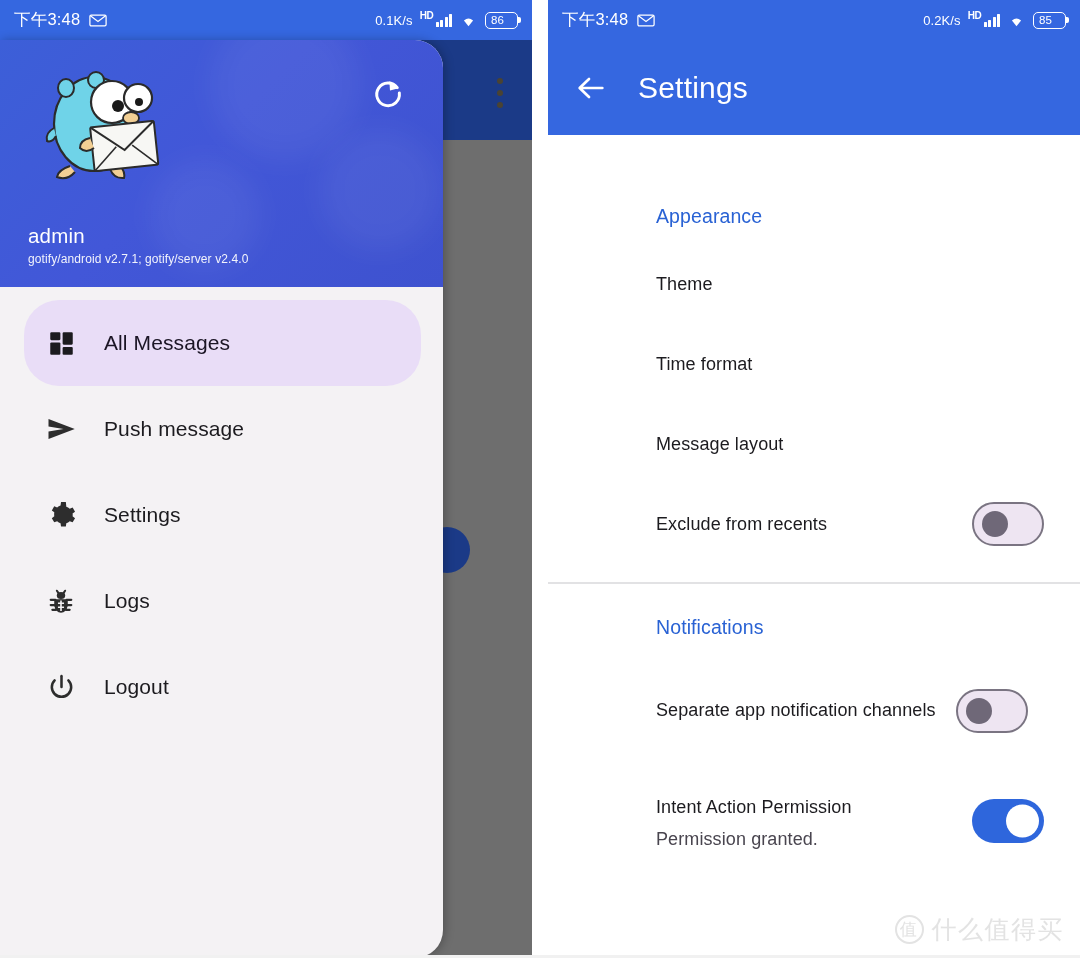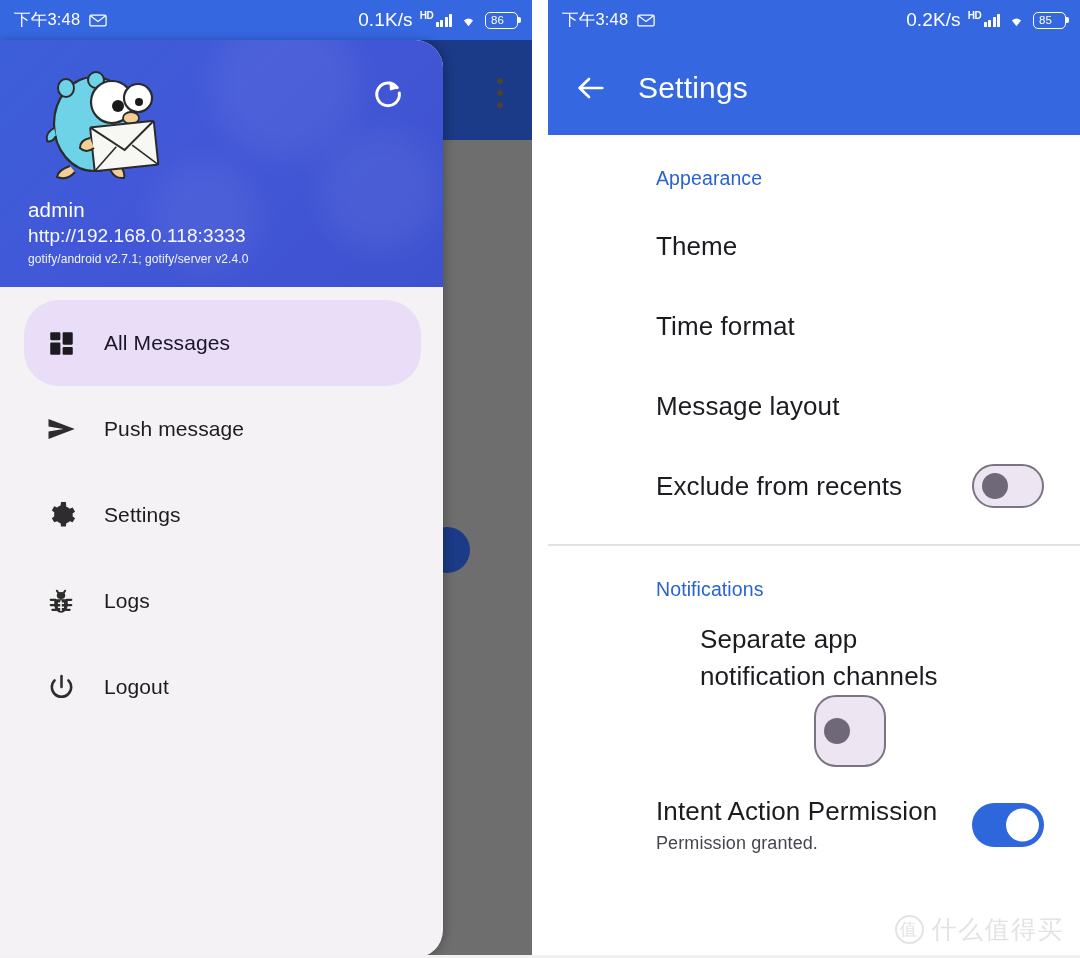--- a/index.html
+++ b/index.html
@@ -21,21 +21,21 @@
     position: relative; height: 40px; width: 100%;
     background: #3567e0; color: #ffffff;
     display: flex; align-items: center;
     padding: 0 14px;
     font-size: 16.5px;
   }
   .statusbar.right-phone { background: #3567e0; }
   .sb-left { display: flex; align-items: center; gap: 9px; }
   .sb-time { font-size: 16.5px; letter-spacing: .2px; }
   .sb-right { margin-left: auto; display: flex; align-items: center; gap: 7px; }
-  .sb-speed { font-size: 19px; letter-spacing: .1px; }
+  .sb-speed { font-size: 13px; letter-spacing: .1px; }
   .sb-hd { font-size: 10px; font-weight: bold; transform: translateY(-5px); margin-right:-5px; letter-spacing:-.3px;}
   .env-icon { width: 18px; height: 13px; position: relative; }
   .env-icon svg { display:block; }
   .signal { display: flex; align-items: flex-end; gap: 1.5px; height: 14px; }
   .signal i { width: 3px; background: #fff; display: block; border-radius:.5px;}
   .signal i:nth-child(1){height:5px}
   .signal i:nth-child(2){height:7.5px}
   .signal i:nth-child(3){height:10px}
   .signal i:nth-child(4){height:13px}
   .wifi { width: 19px; height: 14px; }
@@ -115,32 +115,32 @@
     position: relative; width: 540px; height: 958px;
     background: #ffffff; overflow: hidden;
   }
   .appbar {
     height: 95px; background: #3567e0; display: flex; align-items: center;
     padding-left: 26px; gap: 30px;
   }
   .back-btn { width: 34px; height: 34px; cursor:pointer; }
   .appbar-title { color: #ffffff; font-size: 30px; letter-spacing:.2px; }
 
-  .settings-body { position: relative; background: #ffffff; height: 688px;}
+  .settings-body { position: relative; background: #ffffff; height: 688px; margin-top: 38px;}
   .sec-header {
     color: #2962d4; font-size: 19.5px; padding: 32px 0 0 108px;
     letter-spacing:.1px;
   }
   .pref {
     display: flex; align-items: center; min-height: 80px;
     padding: 0 36px 0 108px;
     cursor: pointer;
   }
   .pref-texts { flex: 1 1 auto; padding-right: 16px; }
-  .pref-title { font-size: 26px; color: #1c1b1f; line-height: 37px; letter-spacing:.1px; }
+  .pref-title { font-size: 18px; color: #1c1b1f; line-height: 37px; letter-spacing:.1px; }
   .pref-sub { font-size: 18px; color: #49454f; line-height: 26px; letter-spacing:.1px;}
   .divider { height: 1.5px; background: #e2e2e4; margin: 0; }
 
   .switch { width: 72px; height: 44px; border-radius: 22px; position: relative; flex: 0 0 72px; cursor:pointer; }
   .switch.off { background: #eee5f2; border: 2.5px solid #7a7482; }
   .switch.off .knob {
     position: absolute; left: 8px; top: 50%; transform: translateY(-50%);
     width: 26px; height: 26px; border-radius: 50%; background: #6f6878;
   }
   .switch.on { background: #2e66dc; }
@@ -250,21 +250,20 @@
 
         <div class="refresh-btn">
           <svg viewBox="0 0 24 24" width="34" height="34">
             <path d="M18.5 8.2 A8 8 0 1 0 20 12" fill="none" stroke="#ffffff" stroke-width="2.1" stroke-linecap="round"></path>
             <path d="M13 3.6 L19.6 8.6 L13.4 10.2 Z" fill="#ffffff"></path>
           </svg>
         </div>
 
         <div class="hdr-texts">
           <div class="hdr-user">admin</div>
-          <div class="hdr-url">http://192.168.0.118:3333</div>
           <div class="hdr-ver">gotify/android v2.7.1; gotify/server v2.4.0</div>
         </div>
       </div>
 
       <div class="drawer-list">
 
         <div class="drawer-item active">
           <span class="d-icon">
             <svg viewBox="0 0 24 24" width="27" height="27" fill="#1c1b1f">
               <rect x="2" y="2" width="9" height="7" rx="1"></rect>
@@ -390,21 +389,21 @@
         </div>
         <div class="switch off">
           <div class="knob"></div>
         </div>
       </div>
 
       <div class="divider" style="margin-top:18px;"></div>
 
       <div class="sec-header">Notifications</div>
 
-      <div class="pref" style="margin-top:20px; min-height:104px;flex-direction:column;">
+      <div class="pref" style="margin-top:20px; min-height:104px;">
         <div class="pref-texts" style="max-width:300px;">
           <div class="pref-title">Separate app notification channels</div>
         </div>
         <div class="switch off">
           <div class="knob"></div>
         </div>
       </div>
 
       <div class="pref" style="margin-top:18px;">
         <div class="pref-texts">

